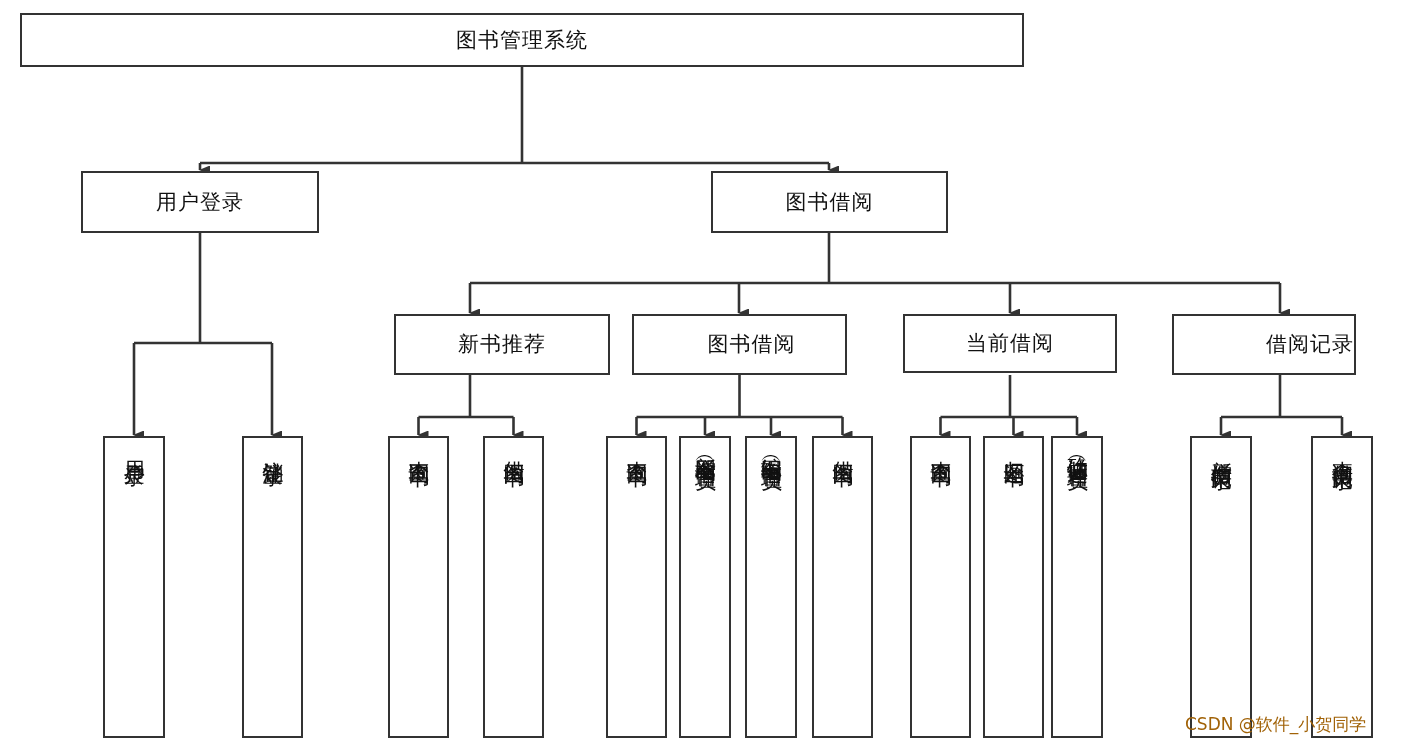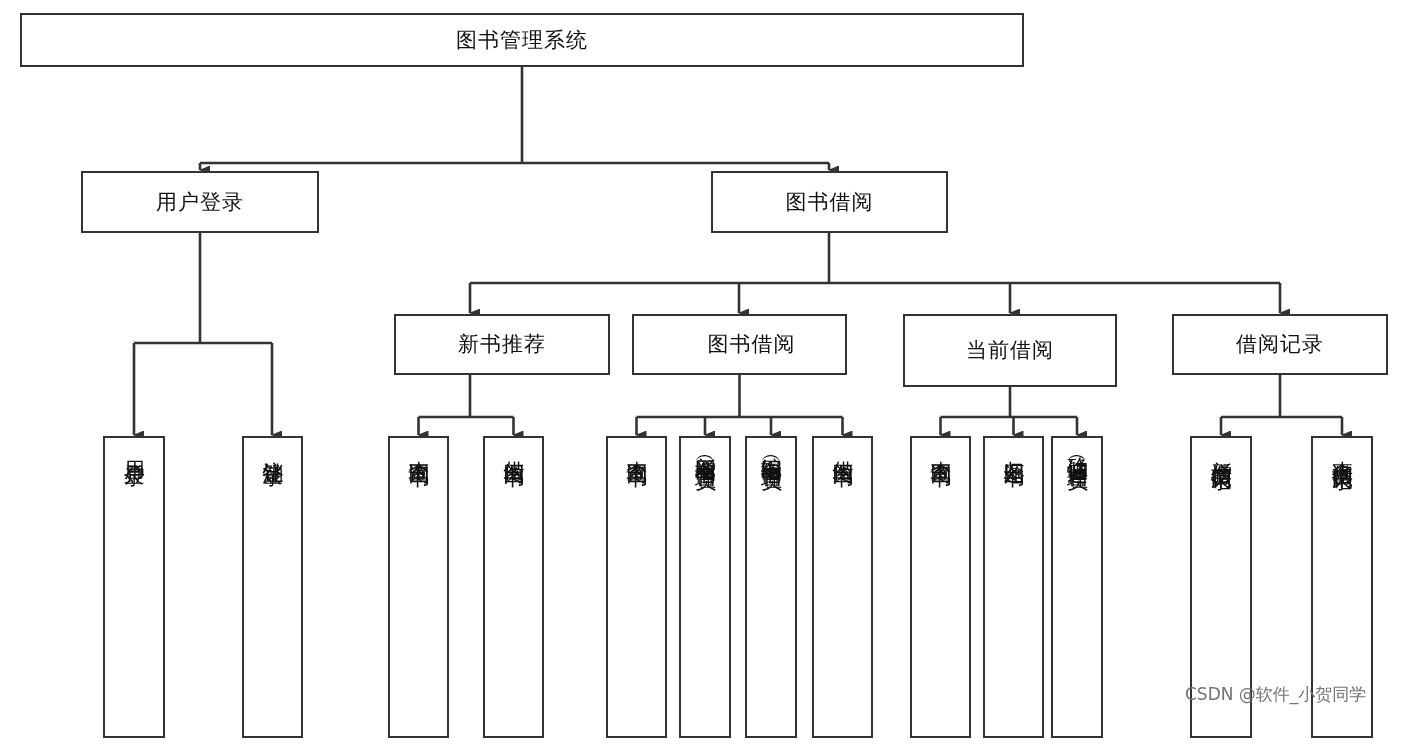--- a/index.html
+++ b/index.html
@@ -59,23 +59,23 @@
     line-height: 1.28;
     letter-spacing: 2px;
     white-space: nowrap;
   }
   .node.leaf.tall-text {
     padding-top: 2px;
   }
   .watermark {
     position: absolute;
     left: 1185px;
-    top: 683px;
+    top: 713px;
     font-size: 17px;
-    color: #737373;
+    color: #a16207;
     white-space: nowrap;
     z-index: 3;
     font-family: "DejaVu Sans", "Liberation Sans", sans-serif;
   }
 </style>
 </head>
 <body>
 
 <div id="canvas">
 
@@ -135,24 +135,24 @@
       </div>
     </div>
 
   <div id="level3-container">
       <div class="node level3" style="left: 362px; top: 314px; width: 216px; height: 61px; margin-left: 32px;">
         <span class="label">新书推荐</span>
       </div>
       <div class="node level3" style="left: 632px; top: 314px; width: 215px; height: 61px; padding-left: 24px;">
         <span class="label">图书借阅</span>
       </div>
-      <div class="node level3" style="left: 903px; top: 314px; width: 214px; height: 73px;">
+      <div class="node level3" style="left: 903px; top: 314px; width: 214px; height: 59px;">
         <span class="label">当前借阅</span>
       </div>
-      <div class="node level3" style="left: 1172px; top: 314px; width: 216px; height: 61px;">
+      <div class="node level3" style="left: 1172px; top: 314px; width: 184px; height: 61px; justify-content: flex-end;">
         <span class="label">借阅记录</span>
       </div>
     </div>
 
   <div id="leaves-container">
       <div class="node leaf" style="left: 103px; top: 436px; width: 62px; height: 302px;">
         <span class="label">用户登录</span>
       </div>
       <div class="node leaf" style="left: 242px; top: 436px; width: 61px; height: 302px;">
         <span class="label">注销登录</span>

